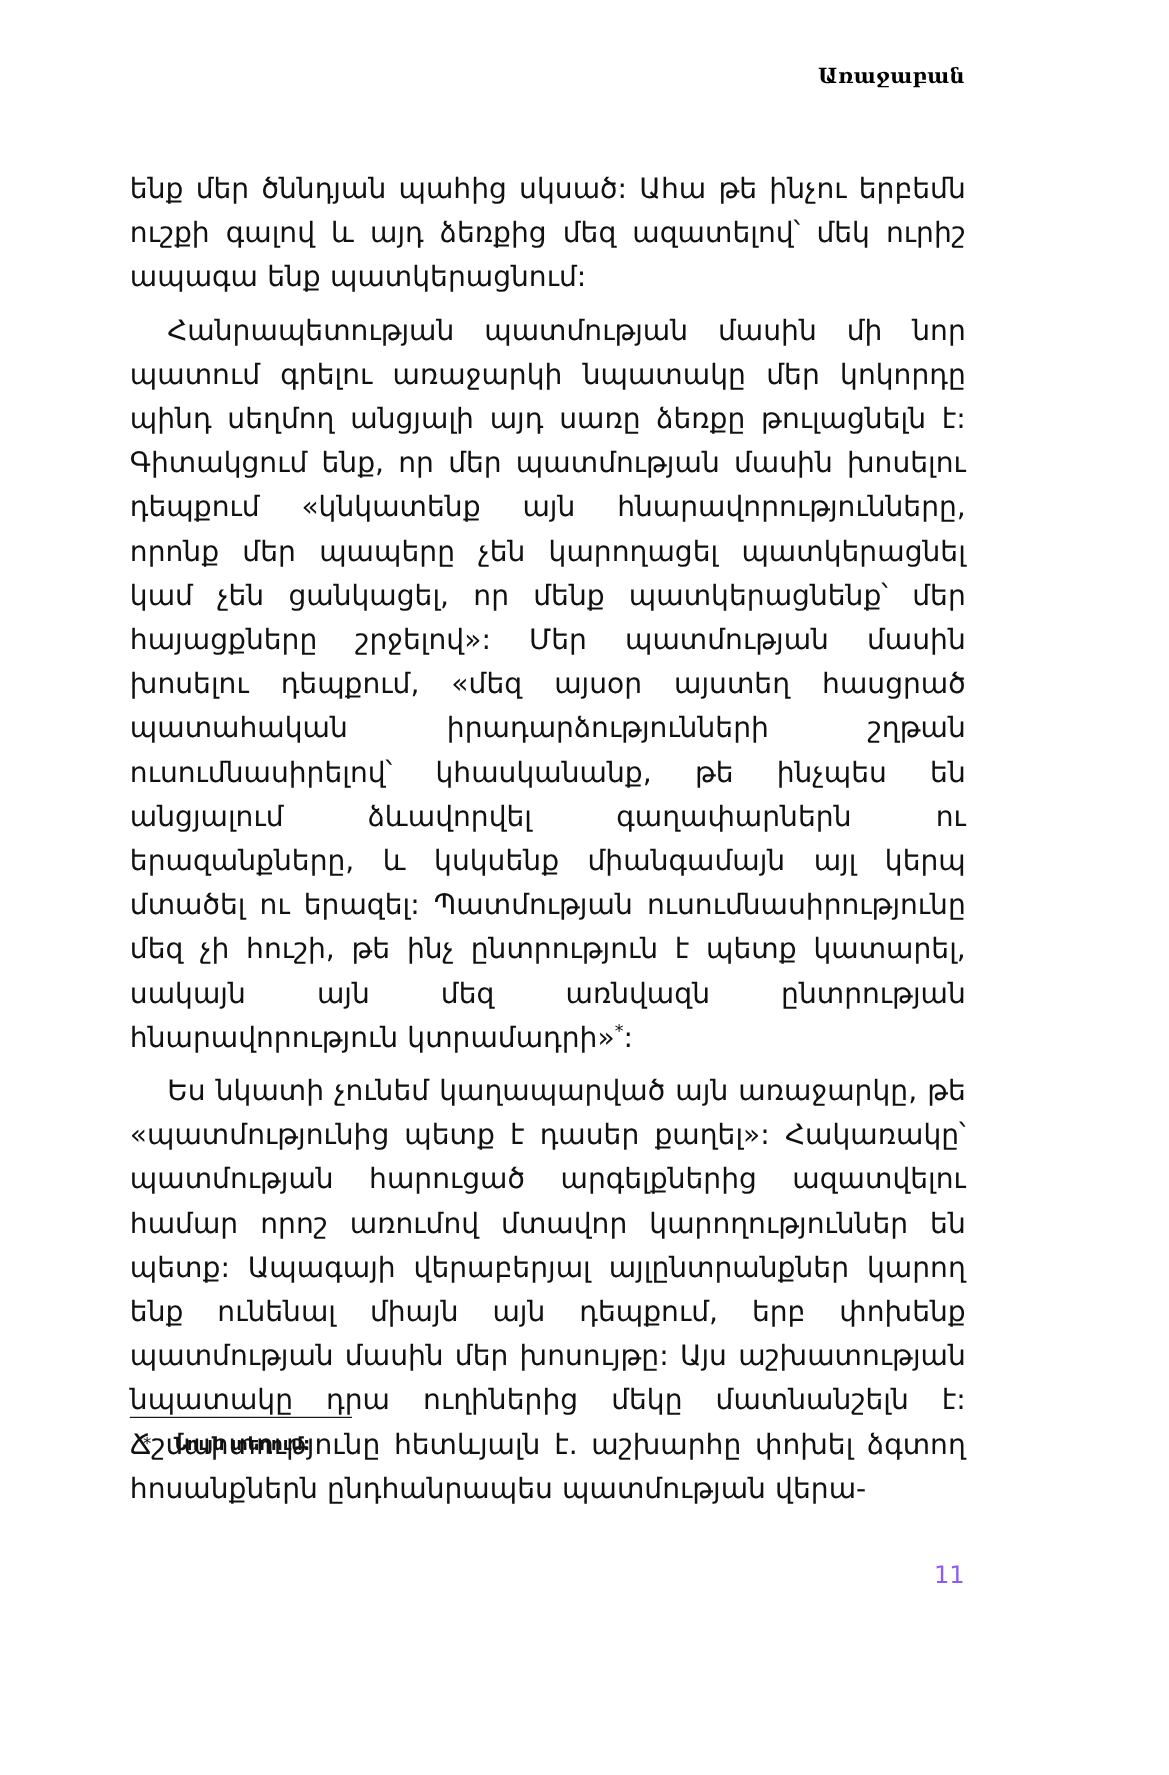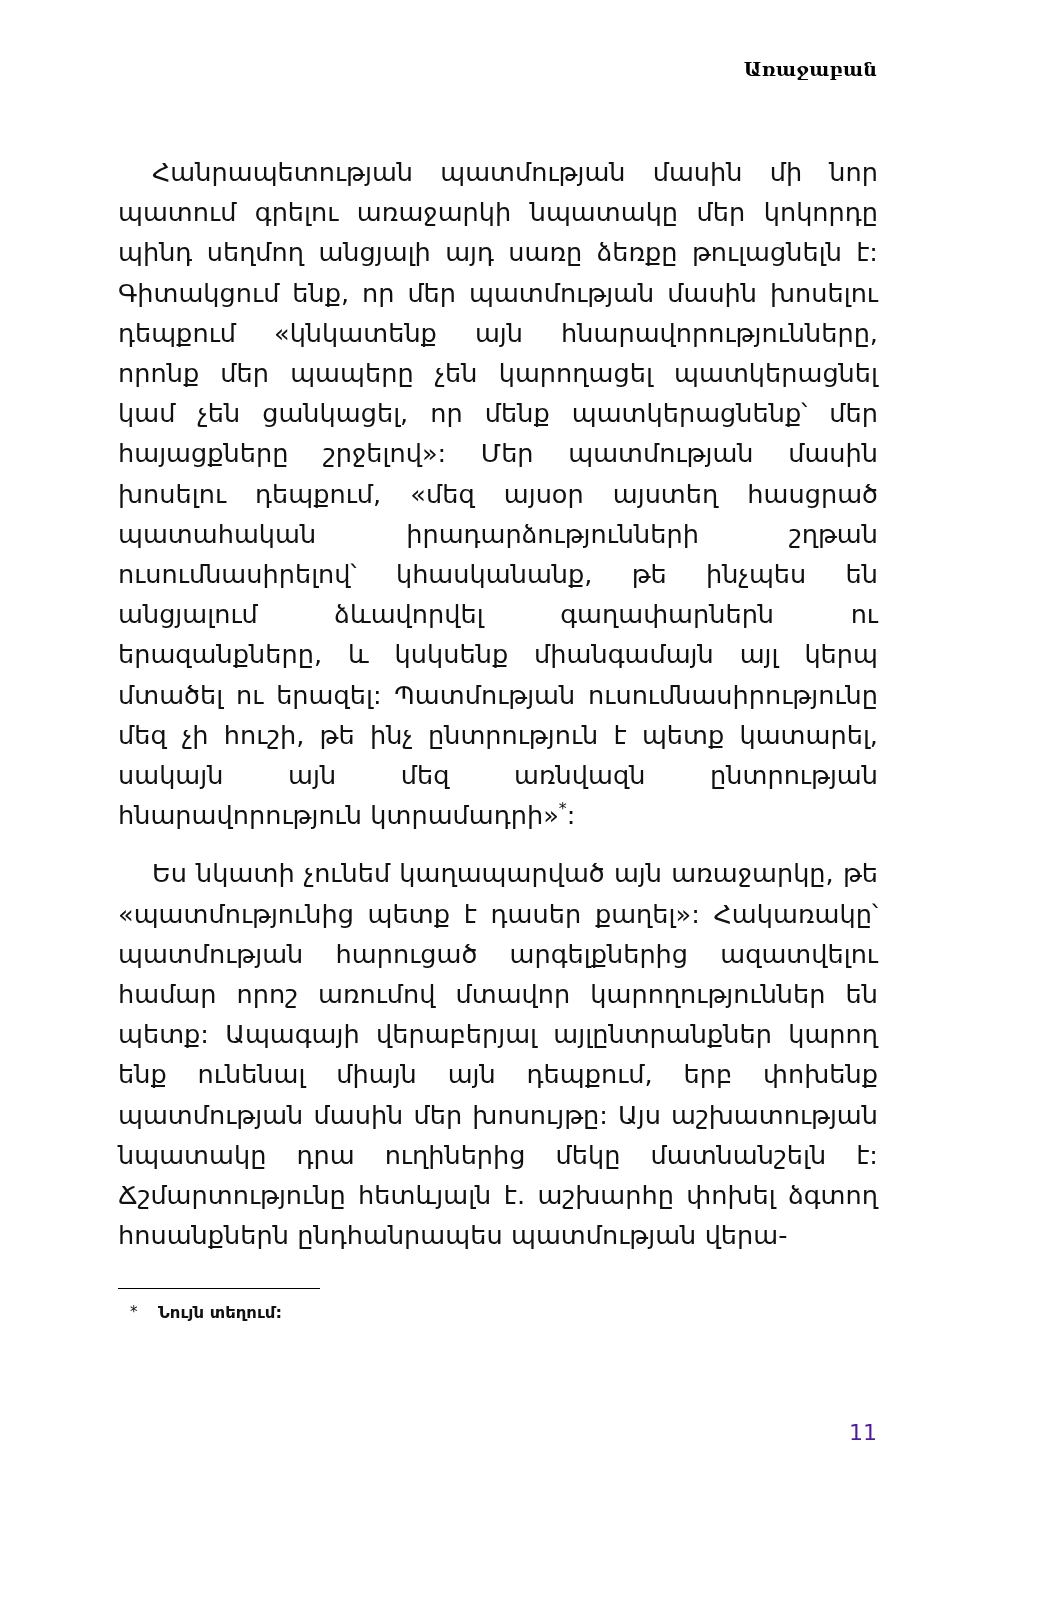--- a/index.html
+++ b/index.html
@@ -48,21 +48,21 @@
     text-align: justify;
     text-justify: inter-word;
     word-spacing: 0.2px;
     hyphens: manual;
     color: #111111;
   }
   .para.indent {
     text-indent: 34px;
   }
   .para + .para {
-    margin-top: 18px;
+    margin-top: 8px;
   }
 
   .fn-ref {
     font-size: 0.62em;
     vertical-align: super;
     line-height: 0;
   }
 
   
   .footnote-area {
@@ -99,33 +99,34 @@
     font-weight: bold;
   }
 
   
   .folio {
     position: absolute;
     right: 186px;
     top: 1420px;
     font-family: "DejaVu Sans", sans-serif;
     font-size: 22px;
-    color: #4c1d95;
+    color: #8b5cf6;
     text-align: right;
   }
 </style>
 </head>
 <body>
 
 <div class="page">
 
   <div class="running-header">Առաջաբան</div>
 
   <div class="text-column">
 
+    <p class="para">ենք մեր ծննդյան պահից սկսած: Ահա թե ինչու երբեմն ուշքի գալով և այդ ձեռքից մեզ ազատելով՝ մեկ ուրիշ ապագա ենք պատկերացնում:</p>
 
     <p class="para indent"><span>Հանրապետության պատմության մասին մի նոր պատում գրելու առաջարկի նպատակը մեր կոկորդը պինդ սեղմող անցյալի այդ սառը ձեռքը թուլացնելն է: Գիտակցում ենք, որ մեր պատմության մասին խոսելու դեպքում «կնկատենք այն հնարավորությունները, որոնք մեր պապերը չեն կարողացել պատկերացնել կամ չեն ցանկացել, որ մենք պատկերացնենք՝ մեր հայացքները շրջելով»: Մեր պատմության մասին խոսելու դեպքում, «մեզ այսօր այստեղ հասցրած պատահական իրադարձությունների շղթան ուսումնասիրելով՝ կհասկանանք, թե ինչպես են անցյալում ձևավորվել գաղափարներն ու երազանքները, և կսկսենք միանգամայն այլ կերպ մտածել ու երազել: Պատմության ուսումնասիրությունը մեզ չի հուշի, թե ինչ ընտրություն է պետք կատարել, սակայն այն մեզ առնվազն ընտրության հնարավորություն կտրամադրի»</span><span class="fn-ref">*</span><span>:</span></p>
 
     <p class="para indent">Ես նկատի չունեմ կաղապարված այն առաջարկը, թե «պատմությունից պետք է դասեր քաղել»: Հակառակը՝ պատմության հարուցած արգելքներից ազատվելու համար որոշ առումով մտավոր կարողություններ են պետք: Ապագայի վերաբերյալ այլընտրանքներ կարող ենք ունենալ միայն այն դեպքում, երբ փոխենք պատմության մասին մեր խոսույթը: Այս աշխատության նպատակը դրա ուղիներից մեկը մատնանշելն է: Ճշմարտությունը հետևյալն է. աշխարհը փոխել ձգտող հոսանքներն ընդհանրապես պատմության վերա-</p>
 
   </div>
 
   <div class="footnote-area">
     <div class="footnote-rule"></div>
     <div class="footnote">

